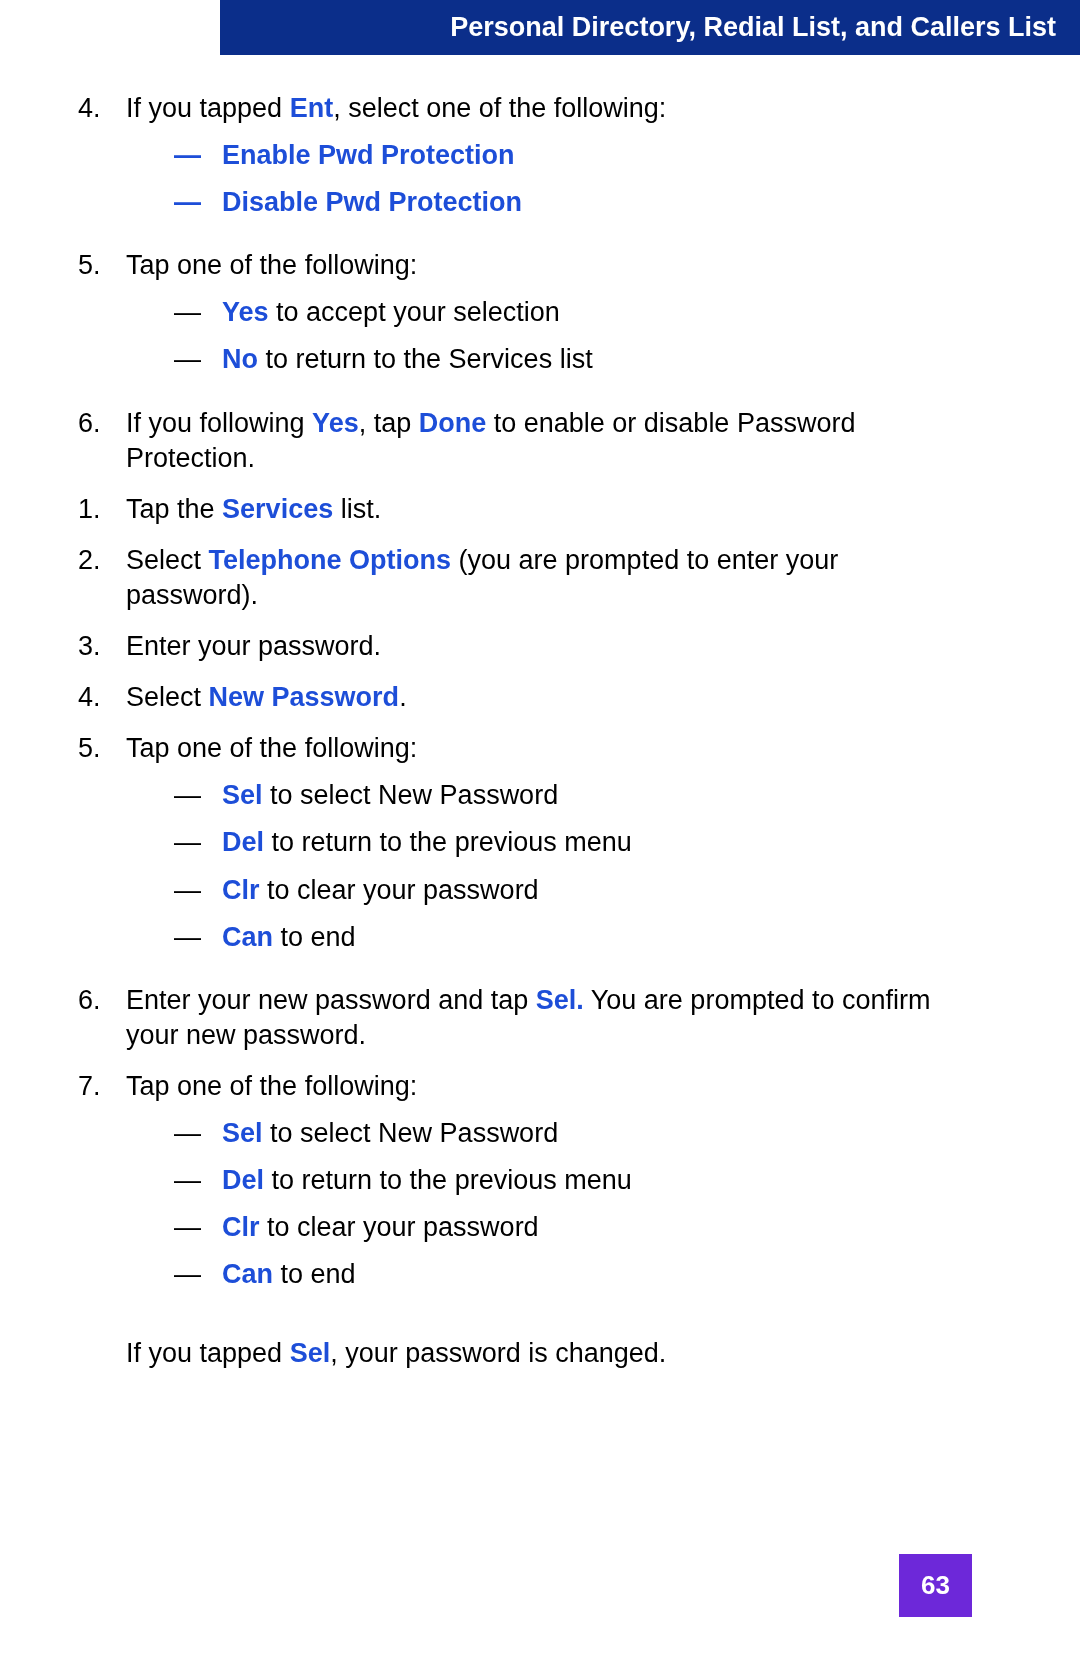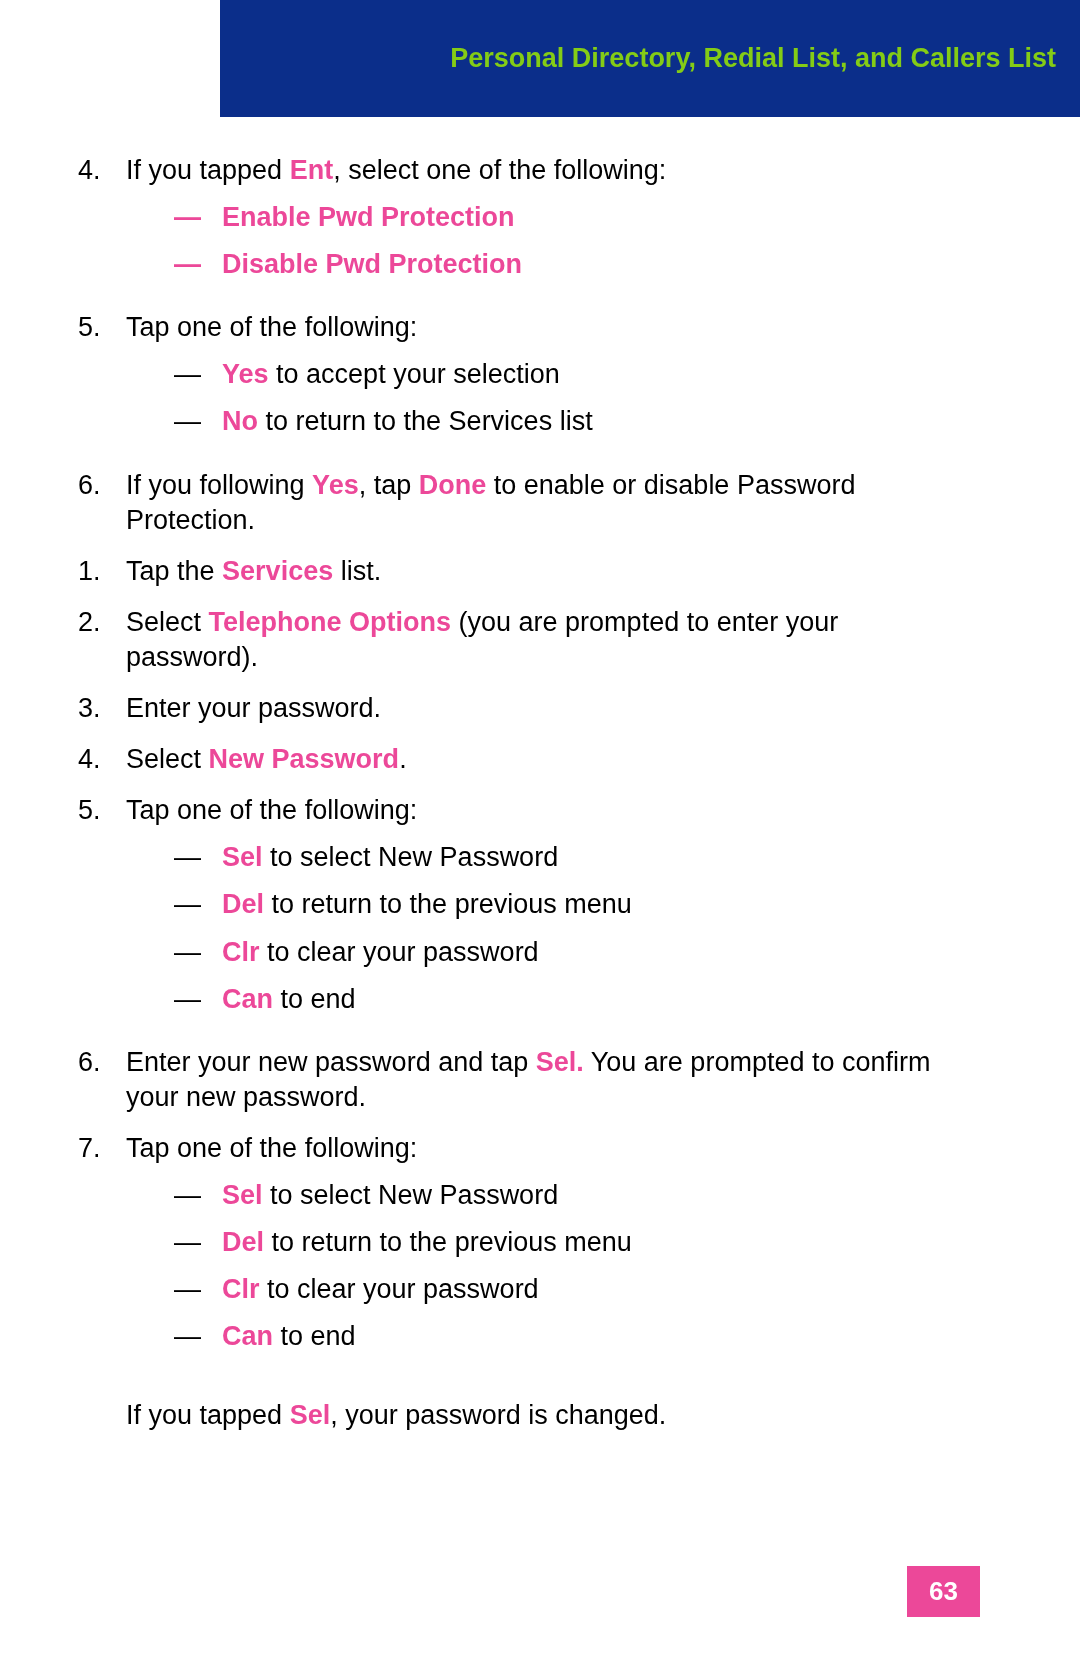--- a/index.html
+++ b/index.html
@@ -8,23 +8,23 @@
     font-family: Arial, Helvetica, sans-serif;
     background: #fff;
     color: #000;
     width: 1080px;
     height: 1669px;
     box-sizing: border-box;
     position: relative;
   }
   .header-bar {
     background: #0b2e8a;
-    color: #84cc16;
+    color: #ffffff;
     font-weight: bold;
-    padding: 43px 24px;
+    padding: 12px 24px;
     font-size: 27px;
     margin-left: 220px;
     margin-right: 0;
     text-align: right;
     box-sizing: border-box;
     font-family: Arial, Helvetica, sans-serif;
   }
   .content {
     padding: 36px 108px 0 78px;
     font-size: 27px;
@@ -55,35 +55,35 @@
     display: flex;
     margin-bottom: 12px;
   }
   .dash-list > li > .dash {
     width: 48px;
     flex: 0 0 48px;
   }
   .dash-list > li > .txt {
     flex: 1;
   }
-  .link { color: #ec4899; font-weight: bold; }
+  .link { color: #1d4ed8; font-weight: bold; }
   .para {
     margin: 32px 0 16px 0;
   }
   .trailing {
     margin-top: 12px;
   }
   .page-num {
     position: absolute;
     bottom: 52px;
-    right: 100px;
-    background: #ec4899;
+    right: 108px;
+    background: #6d28d9;
     color: #fff;
     font-weight: bold;
-    padding: 10px 22px;
+    padding: 16px 22px;
     font-size: 26px;
   }
 </style>
 </head>
 <body>
 
 <div class="header-bar">Personal Directory, Redial List, and Callers List</div>
 
 <div class="content">
 

